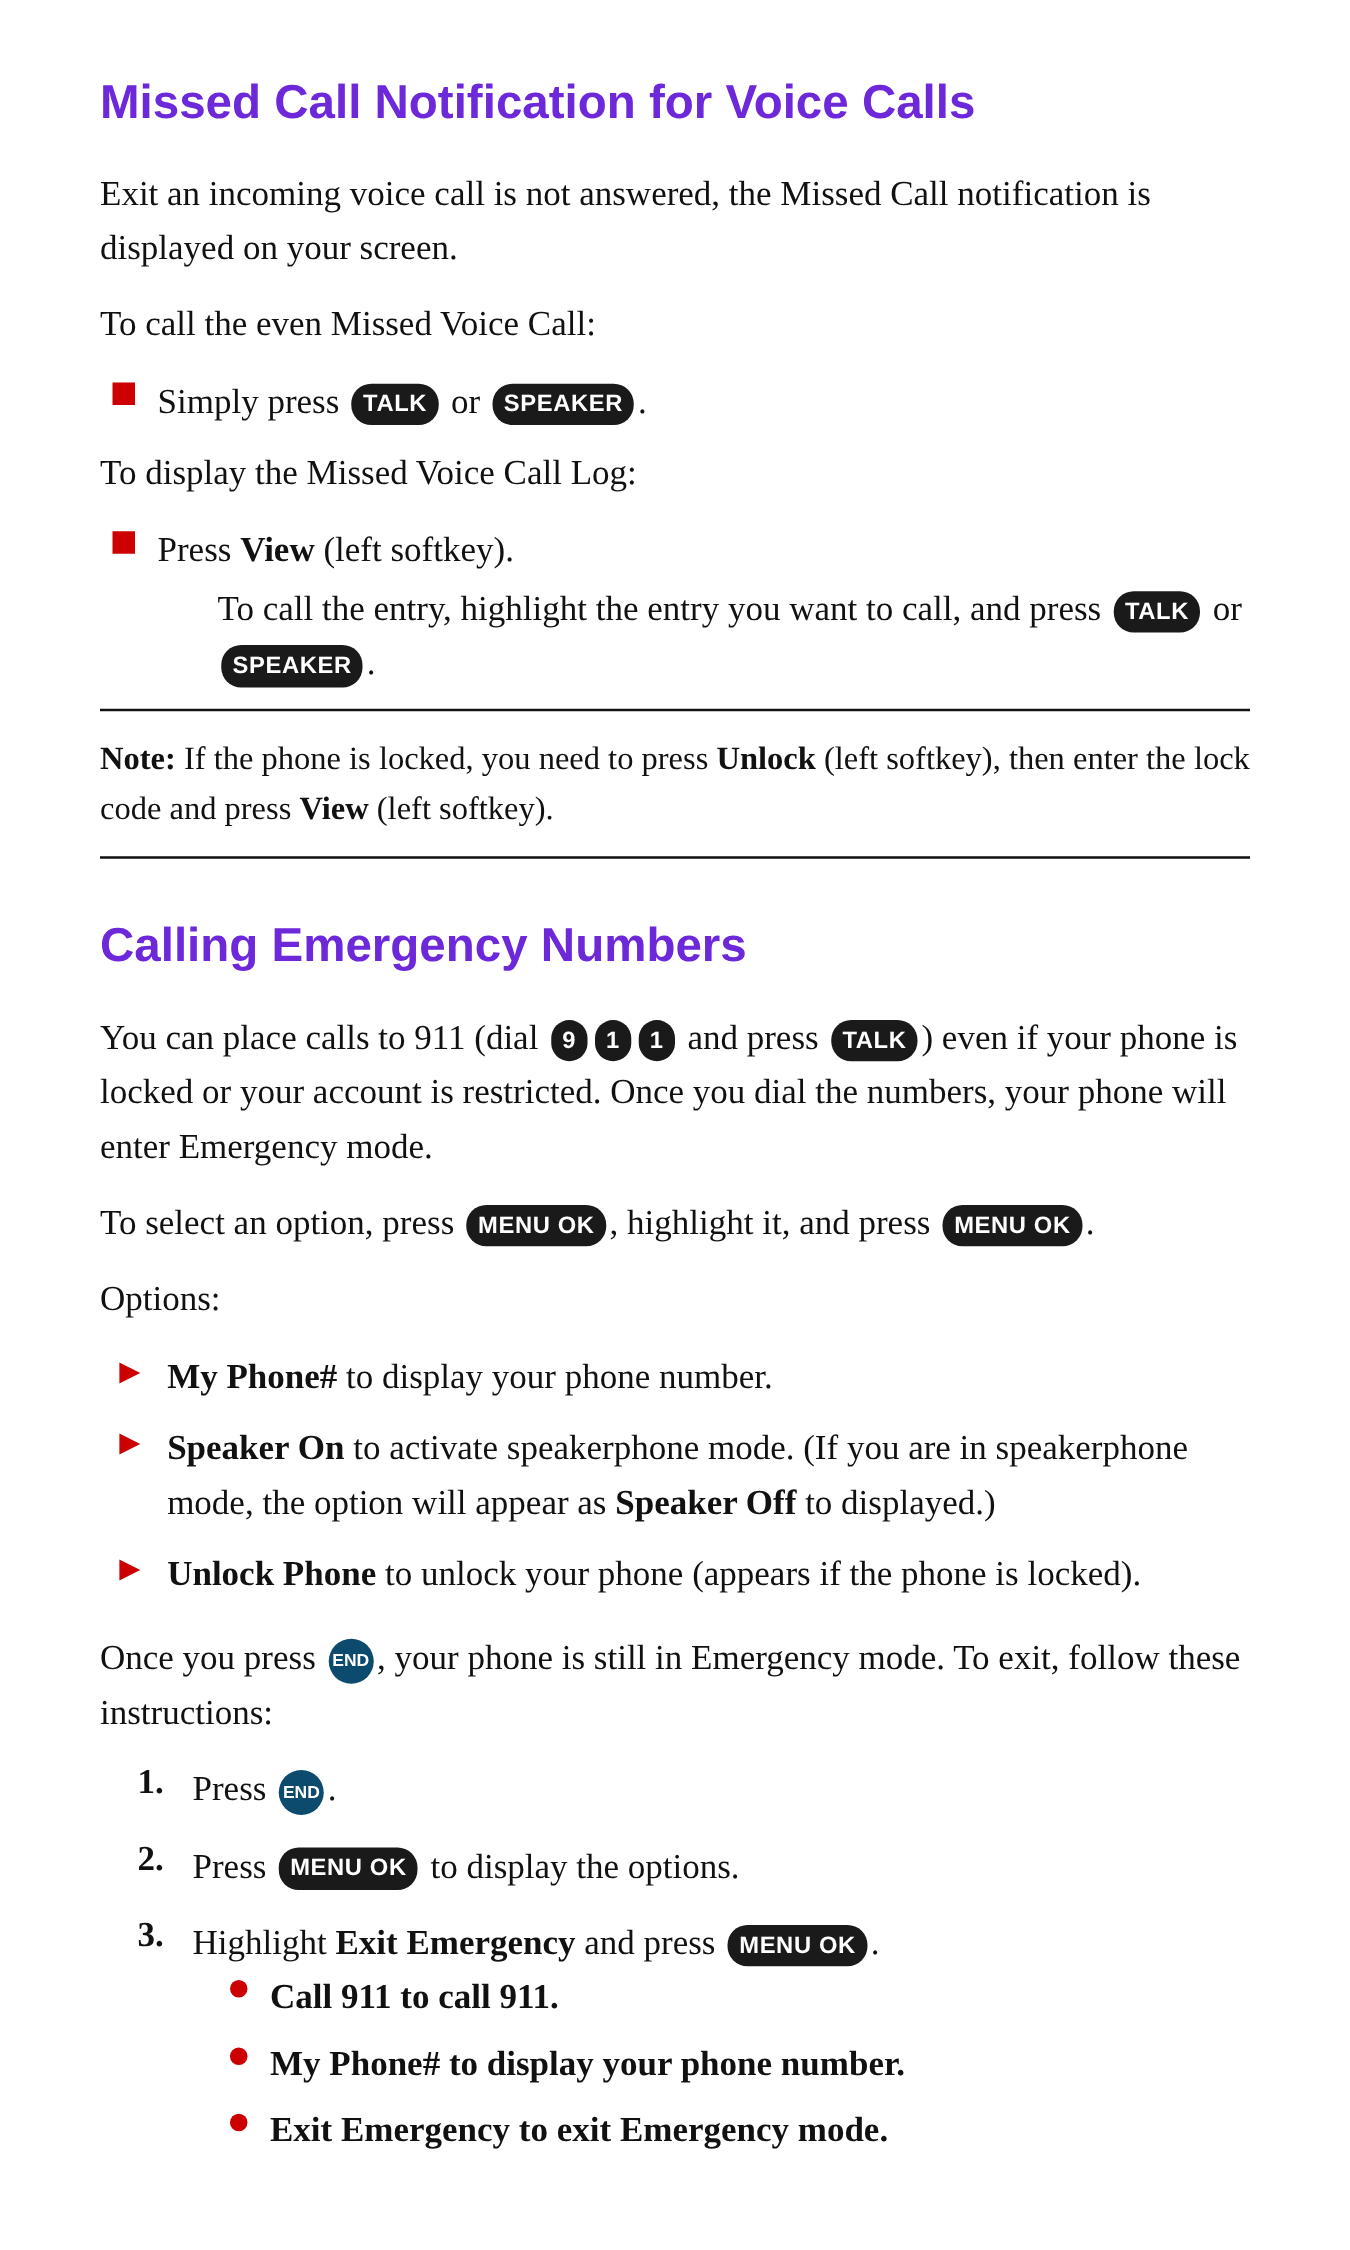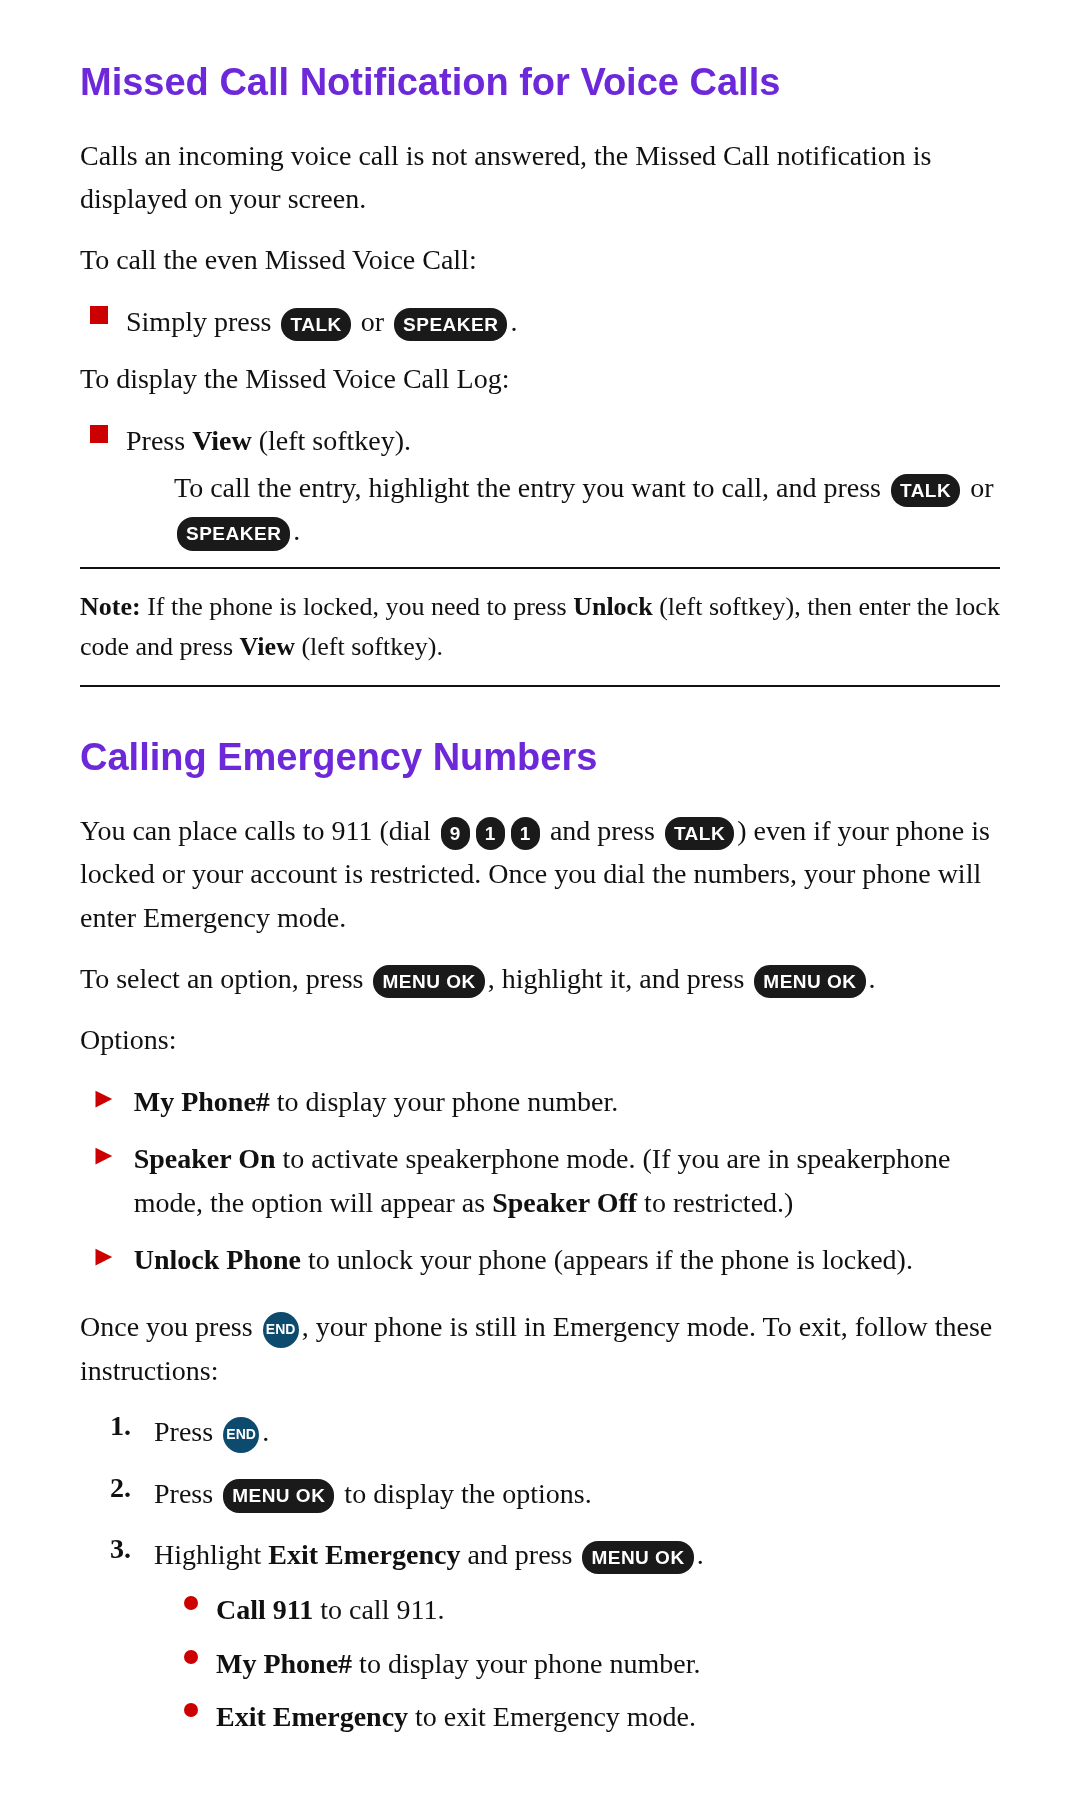--- a/index.html
+++ b/index.html
@@ -133,34 +133,34 @@
     }
 
     .numbered-content {
       flex: 1;
       font-size: 28px;
       line-height: 1.55;
     }
 
     .sub-bullets {
       padding-left: 20px;
-      margin-top: 12px;
+      font-weight: bold;
     }
 
     .indent-block {
       padding-left: 48px;
       margin-top: 4px;
     }
   </style>
 </head>
 <body>
 
 <h2 class="section-title">Missed Call Notification for Voice Calls</h2>
 
-<p class="body-text">Calls an incoming voice call is not answered, the Missed Call notification is displayed on your screen.</p>
+<p class="body-text">Exit an incoming voice call is not answered, the Missed Call notification is displayed on your screen.</p>
 
 <p class="body-text">To call the even Missed Voice Call:</p>
 
 <div class="bullet-item">
   <div class="bullet-red-square"></div>
   <div class="bullet-content">
     <span>Simply press </span><span class="key-badge">TALK</span><span> or </span><span class="key-badge">SPEAKER</span><span>.</span>
   </div>
 </div>
 
@@ -197,21 +197,21 @@
 <div class="bullet-item">
   <span class="bullet-arrow">►</span>
   <div class="bullet-content">
     <strong>My Phone#</strong><span> to display your phone number.</span>
   </div>
 </div>
 
 <div class="bullet-item">
   <span class="bullet-arrow">►</span>
   <div class="bullet-content">
-    <strong>Speaker On</strong><span> to activate speakerphone mode. (If you are in speakerphone mode, the option will appear as </span><strong>Speaker Off</strong><span> to restricted.)</span>
+    <strong>Speaker On</strong><span> to activate speakerphone mode. (If you are in speakerphone mode, the option will appear as </span><strong>Speaker Off</strong><span> to displayed.)</span>
   </div>
 </div>
 
 <div class="bullet-item">
   <span class="bullet-arrow">►</span>
   <div class="bullet-content">
     <strong>Unlock Phone</strong><span> to unlock your phone (appears if the phone is locked).</span>
   </div>
 </div>
 

